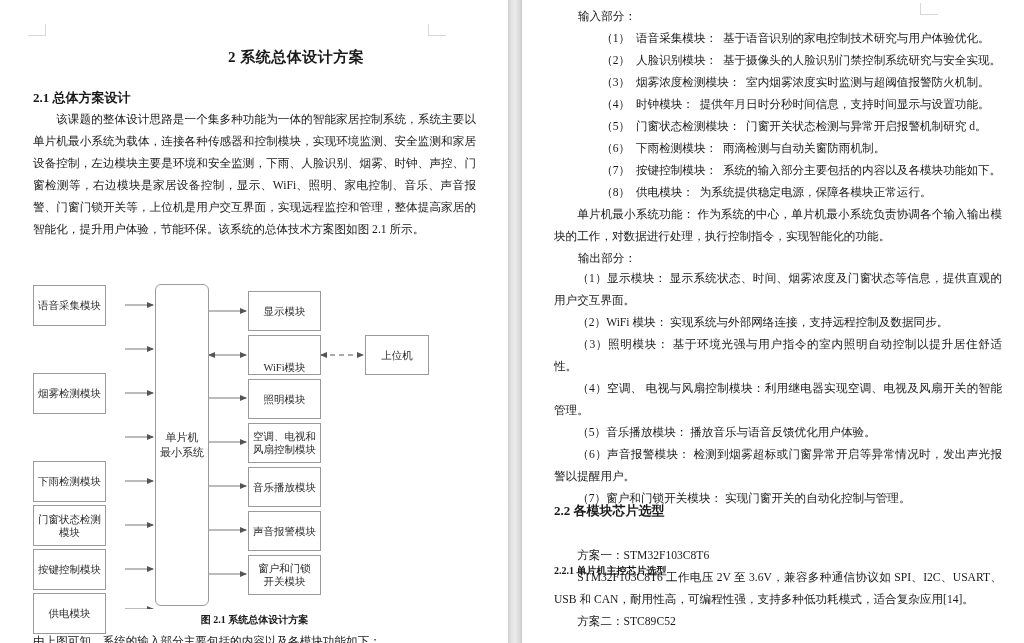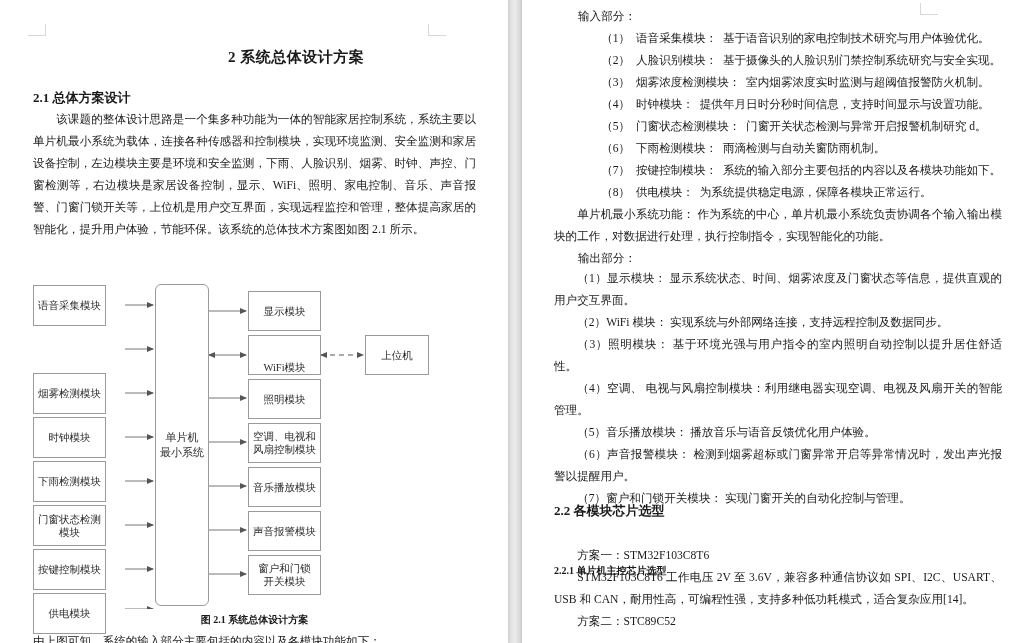--- a/index.html
+++ b/index.html
@@ -100,23 +100,20 @@
       <line x1="176" y1="76" x2="213" y2="76" stroke="#777" stroke-width="1" marker-end="url(#ah)" marker-start="url(#ahl)"></line>
       <line x1="288" y1="76" x2="330" y2="76" stroke="#555" stroke-width="1" stroke-dasharray="5,4" marker-end="url(#ah)" marker-start="url(#ahl)"></line>
     </svg>
 
     <div class="node" style="left:0;top:6px;width:73px;height:41px;">
         <span>语音采集模块</span>
       </div>
     <div class="node" style="left:0;top:94px;width:73px;height:41px;">
         <span>烟雾检测模块</span>
       </div>
-    <div class="node" style="left:0;top:138px;width:73px;height:41px;">
-        <span>时钟模块</span>
-      </div>
     <div class="node" style="left:0;top:182px;width:73px;height:41px;">
         <span>下雨检测模块</span>
       </div>
     <div class="node" style="left:0;top:270px;width:73px;height:41px;">
         <span>按键控制模块</span>
       </div>
     <div class="node" style="left:0;top:226px;width:73px;height:41px;">
         <span style="white-space:pre-line">门窗状态检测
 模块</span>
       </div>

